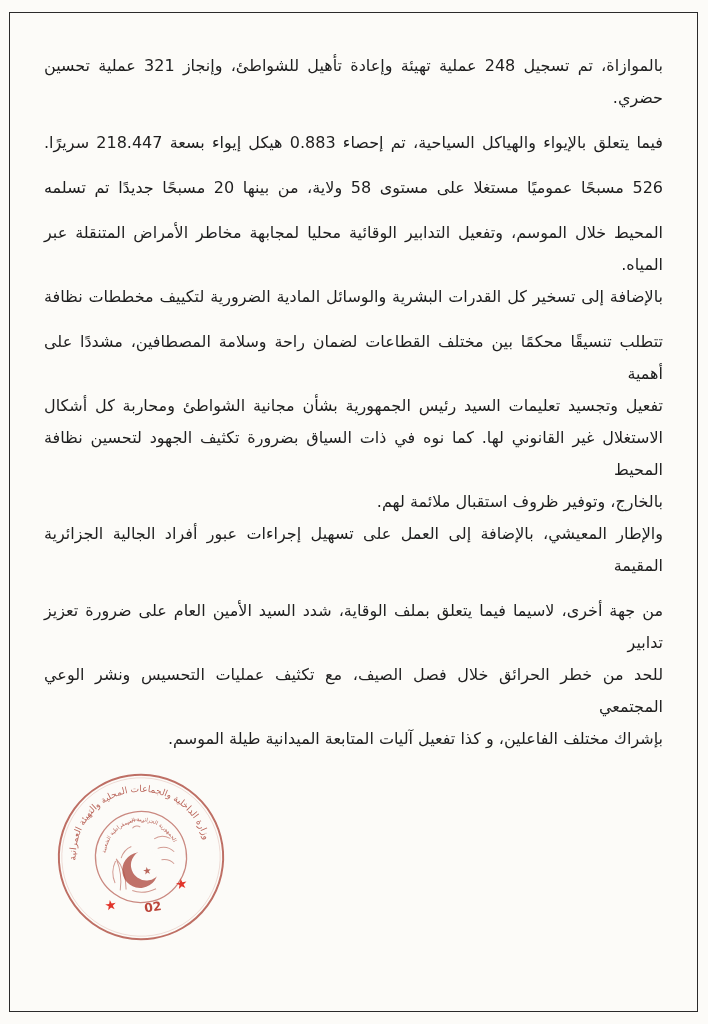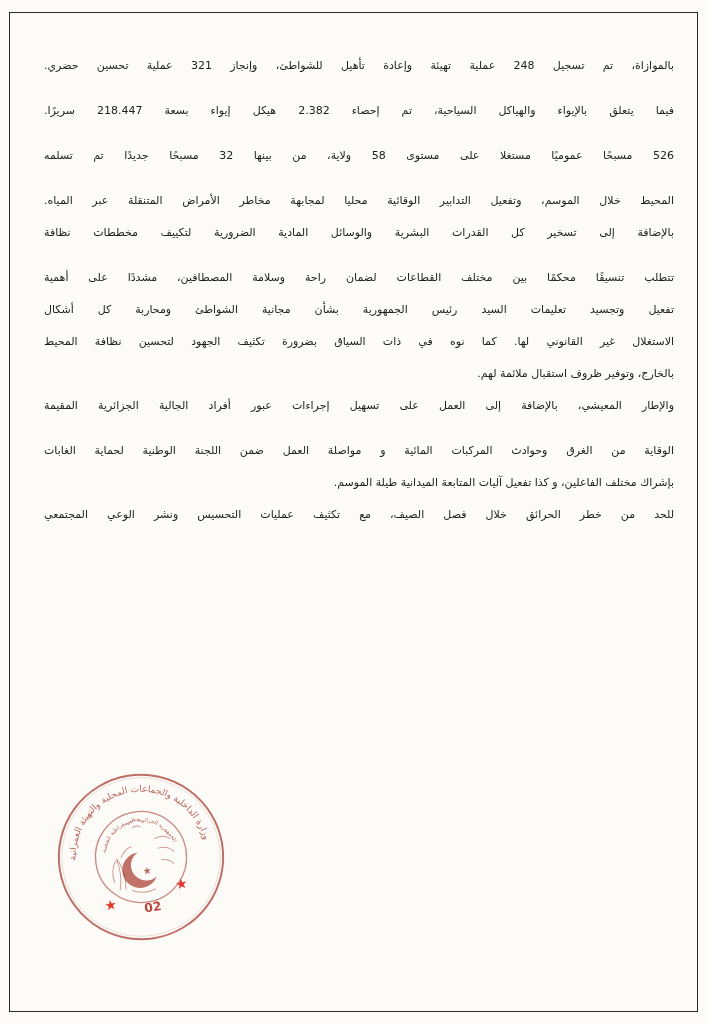--- a/index.html
+++ b/index.html
@@ -21,25 +21,25 @@
     position: absolute;
     left: 9px;
     top: 12px;
     right: 10px;
     bottom: 12px;
     border: 1.5px solid var(--frame, #2b2b2b);
   }
   .content {
     position: absolute;
     top: 50px;
-    right: 34px;
+    right: 45px;
     left: 44px;
     direction: rtl;
     color: var(--ink, #1e1e1e);
-    font-size: 11px;
+    font-size: 16px;
     line-height: 32px;
   }
   .para { margin: 0 0 13px 0; }
   .line {
     display: block;
     text-align: justify;
     text-align-last: justify;
     white-space: normal;
   }
   .line.end { text-align-last: auto; }
@@ -72,40 +72,40 @@
 <body>
 
 <div class="page">
   <div class="frame"></div>
 
   <div class="content">
     <p class="para">
       <span class="line">بالموازاة، تم تسجيل 248 عملية تهيئة وإعادة تأهيل للشواطئ، وإنجاز 321 عملية تحسين حضري.</span>
     </p>
     <p class="para">
-      <span class="line">فيما يتعلق بالإيواء والهياكل السياحية، تم إحصاء 2.382 هيكل إيواء بسعة 218.447 سريرًا.</span>
+      <span class="line">فيما يتعلق بالإيواء والهياكل السياحية، تم إحصاء 0.883 هيكل إيواء بسعة 218.447 سريرًا.</span>
     </p>
     <p class="para">
-      <span class="line">526 مسبحًا عموميًا مستغلا على مستوى 58 ولاية، من بينها 32 مسبحًا جديدًا تم تسلمه</span>
+      <span class="line">526 مسبحًا عموميًا مستغلا على مستوى 58 ولاية، من بينها 20 مسبحًا جديدًا تم تسلمه</span>
     </p>
     <p class="para">
       <span class="line">المحيط خلال الموسم، وتفعيل التدابير الوقائية محليا لمجابهة مخاطر الأمراض المتنقلة عبر المياه.</span>
       <span class="line">بالإضافة إلى تسخير كل القدرات البشرية والوسائل المادية الضرورية لتكييف مخططات نظافة</span>
     </p>
     <p class="para">
       <span class="line">تتطلب تنسيقًا محكمًا بين مختلف القطاعات لضمان راحة وسلامة المصطافين، مشددًا على أهمية</span>
       <span class="line">تفعيل وتجسيد تعليمات السيد رئيس الجمهورية بشأن مجانية الشواطئ ومحاربة كل أشكال</span>
       <span class="line">الاستغلال غير القانوني لها. كما نوه في ذات السياق بضرورة تكثيف الجهود لتحسين نظافة المحيط</span>
       <span class="line end">بالخارج، وتوفير ظروف استقبال ملائمة لهم.</span>
       <span class="line">والإطار المعيشي، بالإضافة إلى العمل على تسهيل إجراءات عبور أفراد الجالية الجزائرية المقيمة</span>
     </p>
     <p class="para">
-      <span class="line">الوقاية من الغرق وحوادث المركبات المائية و مواصلة العمل ضمن اللجنة الوطنية لحماية الغابات</span>
+      <span class="line">من جهة أخرى، لاسيما فيما يتعلق بملف الوقاية، شدد السيد الأمين العام على ضرورة تعزيز تدابير</span>
+      <span class="line">للحد من خطر الحرائق خلال فصل الصيف، مع تكثيف عمليات التحسيس ونشر الوعي المجتمعي</span>
       <span class="line end">بإشراك مختلف الفاعلين، و كذا تفعيل آليات المتابعة الميدانية طيلة الموسم.</span>
-      <span class="line">للحد من خطر الحرائق خلال فصل الصيف، مع تكثيف عمليات التحسيس ونشر الوعي المجتمعي</span>
     </p>
   </div>
 
   <div class="stamp">
     <svg viewBox="0 0 200 200" xmlns="http://www.w3.org/2000/svg">
       <defs>
         <path id="ringPath" d="M 53.3 146.7 A 66 66 0 1 1 146.7 146.7"></path>
         <path id="innerPath" d="M 64 100 A 36 36 0 1 1 136 100"></path>
       </defs>
 

